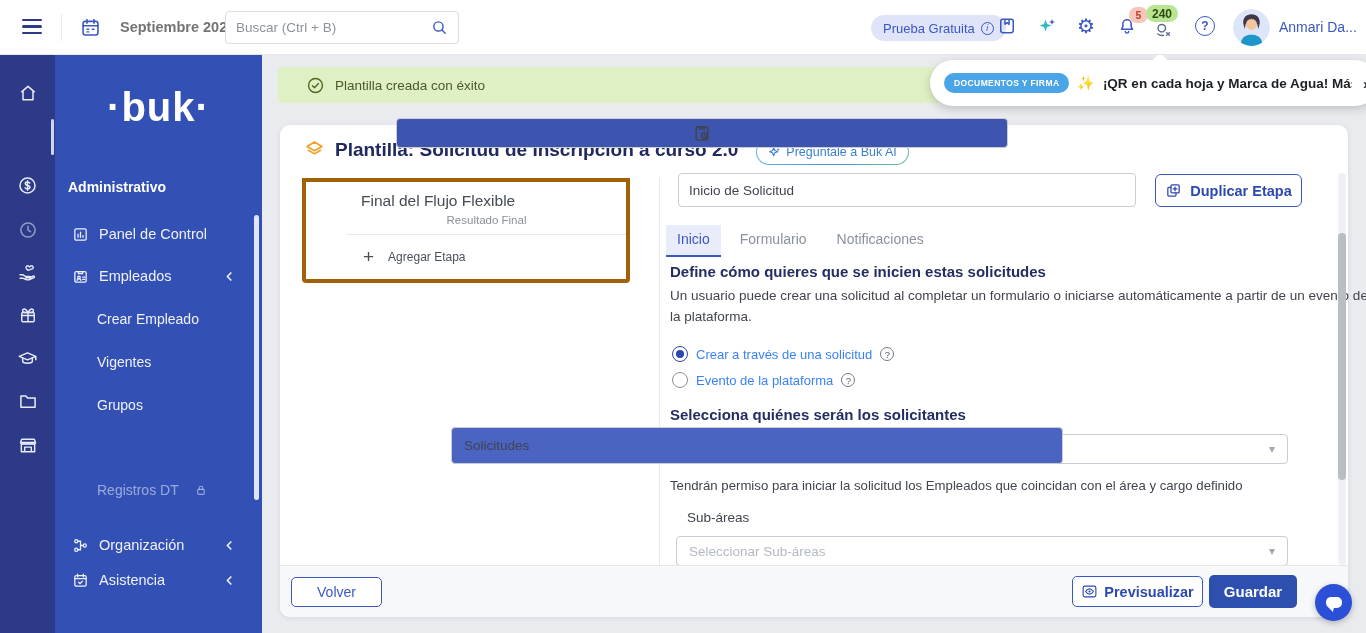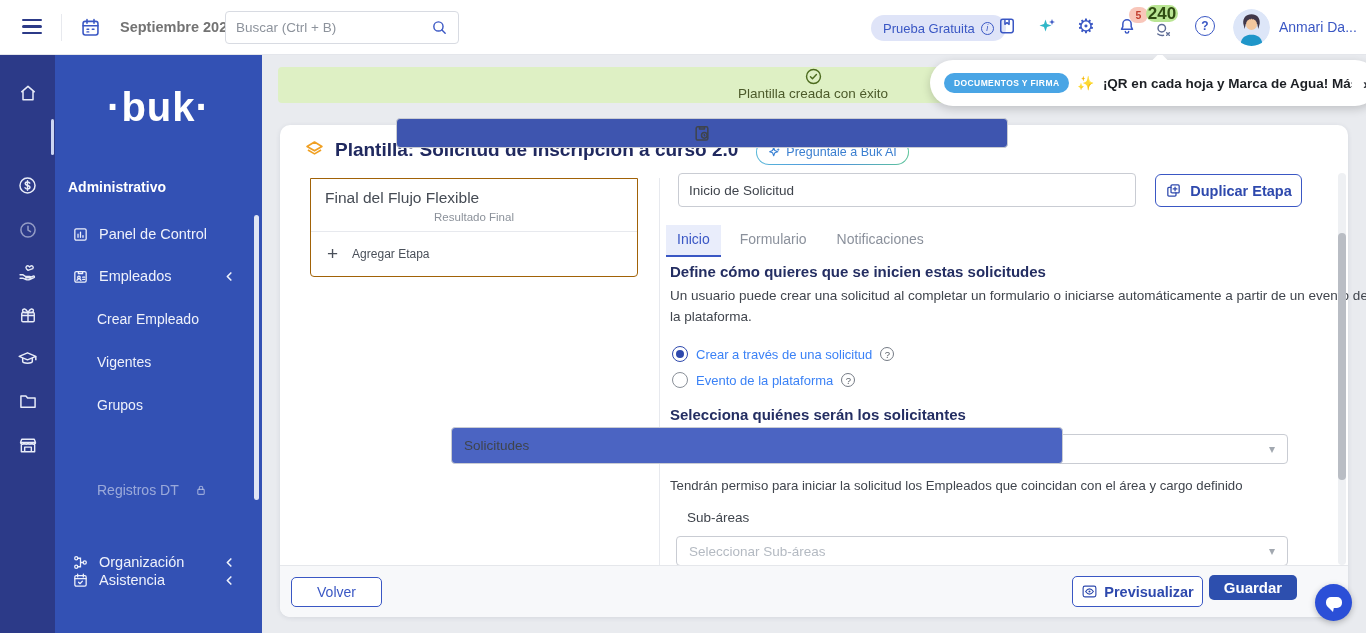--- a/index.html
+++ b/index.html
@@ -22,21 +22,21 @@
   .searchbox input::placeholder { color:#8d939c; }
   .trial-pill { position:absolute; left:871px; top:15px; height:26px; padding:0 12px; background:#dfe4f8;
                 border-radius:13px; display:flex; align-items:center; gap:6px; color:#3a57c4; font-size:13px; cursor:pointer; }
   .mini-info { width:13px; height:13px; border:1px solid #3a57c4; border-radius:50%; font-size:9px;
                display:flex; align-items:center; justify-content:center; font-style:italic; }
   .tb-ic { position:absolute; top:16px; color:#3a57c4; cursor:pointer; }
   .gear-glyph { font-size:20px; line-height:22px; color:#3a57c4; }
   .badge { position:absolute; font-weight:700; border-radius:9px; display:flex; align-items:center;
            justify-content:center; z-index:2; }
   .badge-red { left:1129px; top:7px; width:19px; height:16px; background:#f8c6ba; color:#c13d2e; font-size:10.5px; }
-  .badge-green { left:1146px; top:5px; width:32px; height:17px; background:#b9e593; color:#2f4b12; font-size:17px; }
+  .badge-green { left:1146px; top:5px; width:32px; height:17px; background:#b9e593; color:#2f4b12; font-size:12px; }
   .help-circle { position:absolute; left:1195px; top:16px; width:20px; height:20px; border:1.6px solid #3a57c4;
                  border-radius:50%; color:#3a57c4; font-size:12px; font-weight:700; display:flex;
                  align-items:center; justify-content:center; cursor:pointer; }
   .avatar { position:absolute; left:1233px; top:9px; width:37px; height:37px; border-radius:50%; overflow:hidden; cursor:pointer; }
   .tb-user { position:absolute; left:1279px; top:19px; font-size:14px; color:#3a57c4; cursor:pointer; }
 
   
   .rail { position:absolute; top:55px; left:0; bottom:0; width:55px; background:#2c3a88; z-index:30; }
   .rail-item { position:absolute; left:7px; width:41px; height:40px; border-radius:9px; display:flex;
                align-items:center; justify-content:center; color:#e8ecf8; cursor:pointer; }
@@ -54,21 +54,21 @@
   .nav-sub { padding-left:39px; font-size:14px; }
   .nav-item.sel { background:#4b64c2; }
   .nav-item.locked { color:rgba(255,255,255,.5); }
   .nav-item.locked .lock { position:absolute; right:40px; display:flex; }
   .side-thumb { position:absolute; left:199px; top:160px; width:5px; height:285px;
                 background:rgba(255,255,255,.85); border-radius:3px; }
 
   
   .main { position:absolute; left:262px; top:55px; right:0; bottom:0; background:#e9ebef; overflow:hidden; }
   .banner { position:absolute; left:16px; right:18px; top:12px; height:36px; background:#def0c4;
-            border-radius:4px; display:flex; align-items:center; padding:0 14px; z-index:5;flex-direction:column; }
+            border-radius:4px; display:flex; align-items:center; gap:10px; padding:0 28px; z-index:5; }
   .banner-text { font-size:13.5px; color:#4c5a2a; }
   .toast { position:absolute; left:668px; top:5px; right:-12px; height:46px; background:#fff; border-radius:24px;
            box-shadow:0 3px 10px rgba(0,0,0,.18); display:flex; align-items:center; padding:0 26px 0 14px;
            gap:8px; z-index:20; cursor:pointer; }
   .toast::before { content:""; position:absolute; left:224px; top:-5px; width:12px; height:12px; background:#fff;
                    transform:rotate(45deg); }
   .toast-tag { background:#49a5e5; color:#fff; font-size:8.5px; font-weight:700; letter-spacing:.4px;
                border-radius:11px; padding:5px 10px; white-space:nowrap; }
   .toast-msg { font-size:13.5px; font-weight:700; color:#1c1f24; white-space:nowrap; overflow:hidden; }
   .toast-chev { position:absolute; right:10px; font-size:15px; color:#30343b; font-weight:700; }
@@ -78,22 +78,22 @@
   .card { position:absolute; left:18px; right:18px; top:70px; bottom:16px; background:#fff; border-radius:10px;
           box-shadow:0 1px 5px rgba(40,50,80,.10); z-index:8; }
   .card-head { position:absolute; left:24px; top:14px; display:flex; gap:10px; }
   .card-title { font-size:19px; font-weight:700; color:#20295f; }
   .ai-pill { margin-left:8px; background:linear-gradient(90deg,#58b7d8,#4f8fe0,#5cc49a); border-radius:15px;
              padding:1px; cursor:pointer; }
   .ai-pill-in { background:#fff; border-radius:14px; height:24px; display:flex; align-items:center; gap:5px;
                 padding:0 11px; color:#3b7fd0; font-size:12.5px; }
 
   
-  .stages { position:absolute; left:30px; top:53px; width:328px; background:#fff;
-            border:1px solid #a16207; border-radius:0 0 4px 4px; }
+  .stages { position:absolute; left:22px; top:53px; width:328px; background:#fff;
+            border:4px solid #a16207; border-radius:0 0 4px 4px;padding-left:41px; }
   .stage-final { padding:10px 14px 8px; border-bottom:1px solid #e7e9ee; cursor:pointer; }
   .stage-final-title { font-size:15.5px; color:#454b54; }
   .stage-final-sub { font-size:11.5px; color:#8b919a; margin-top:4px;text-align:center; }
   .stage-add { height:44px; display:flex; align-items:center; gap:14px; padding-left:16px;
                color:#4a505a; cursor:pointer; }
   .stage-add .plus { font-size:19px; color:#4a505a; }
   .stage-add-label { font-size:12px; }
 
   .v-div { position:absolute; left:379px; top:53px; height:387px; width:1px; background:#e7e9ee; }
 
@@ -130,21 +130,21 @@
 
   
   .card-foot { position:absolute; left:0; right:0; bottom:0; height:52px; background:#f7f8fa;
                border-top:1px solid #e5e7eb; border-radius:0 0 10px 10px; }
   .btn { display:flex; align-items:center; justify-content:center; gap:6px; border-radius:5px;
          font-family:"Liberation Sans",sans-serif; cursor:pointer; }
   .btn-volver { position:absolute; left:11px; top:11px; width:91px; height:30px; border:1px solid #3a57c4;
                 background:#fff; color:#3a57c4; font-size:14px; }
   .btn-prev { position:absolute; left:792px; top:10px; width:131px; height:31px; border:1px solid #3a57c4;
               background:#fff; color:#2e49ad; font-weight:700; font-size:14.5px; }
-  .btn-save { position:absolute; left:929px; top:9px; width:88px; height:25px; background:#2d4fae; border:none;
+  .btn-save { position:absolute; left:929px; top:9px; width:88px; height:33px; background:#2d4fae; border:none;
               color:#fff; font-weight:700; font-size:15px; }
 
   .chat-fab { position:absolute; left:1053px; top:529px; width:37px; height:37px; border-radius:50%;
               background:#2b4fd7; box-shadow:0 2px 6px rgba(0,0,0,.25); display:flex; align-items:center;
               justify-content:center; cursor:pointer; z-index:25; }
   .fab-bubble { width:16px; height:11px; background:#fff; border-radius:5px; position:relative; }
   .fab-bubble::after { content:""; position:absolute; left:2px; bottom:-4px; border-left:5px solid transparent;
                        border-right:1px solid transparent; border-top:5px solid #fff; }
   svg { display:block; }
 </style>
@@ -324,21 +324,21 @@
     <div class="nav-item nav-sub locked" style="top:417px">
       <span>Registros DT</span>
       <span class="lock">
         <svg width="14" height="14" viewBox="0 0 24 24" fill="none" stroke="currentColor" stroke-width="1.9" stroke-linejoin="round">
             <rect x="6.5" y="11" width="11" height="8.5" rx="1.5"></rect>
             <path d="M9 11V8.5a3 3 0 0 1 6 0V11"></path>
           </svg>
       </span>
     </div>
 
-    <div class="nav-item" style="top:489px">
+    <div class="nav-item" style="top:472px">
       <span class="nico">
         <svg width="17" height="17" viewBox="0 0 24 24" fill="none" stroke="currentColor" stroke-width="1.8" stroke-linecap="round">
             <circle cx="6" cy="6" r="2.2"></circle>
             <circle cx="6" cy="18" r="2.2"></circle>
             <circle cx="18" cy="12" r="2.2"></circle>
             <path d="M8.2 6H12v12H8.2M12 12h3.6"></path>
           </svg>
       </span>
       <span>Organización</span>
       <span class="chev">

